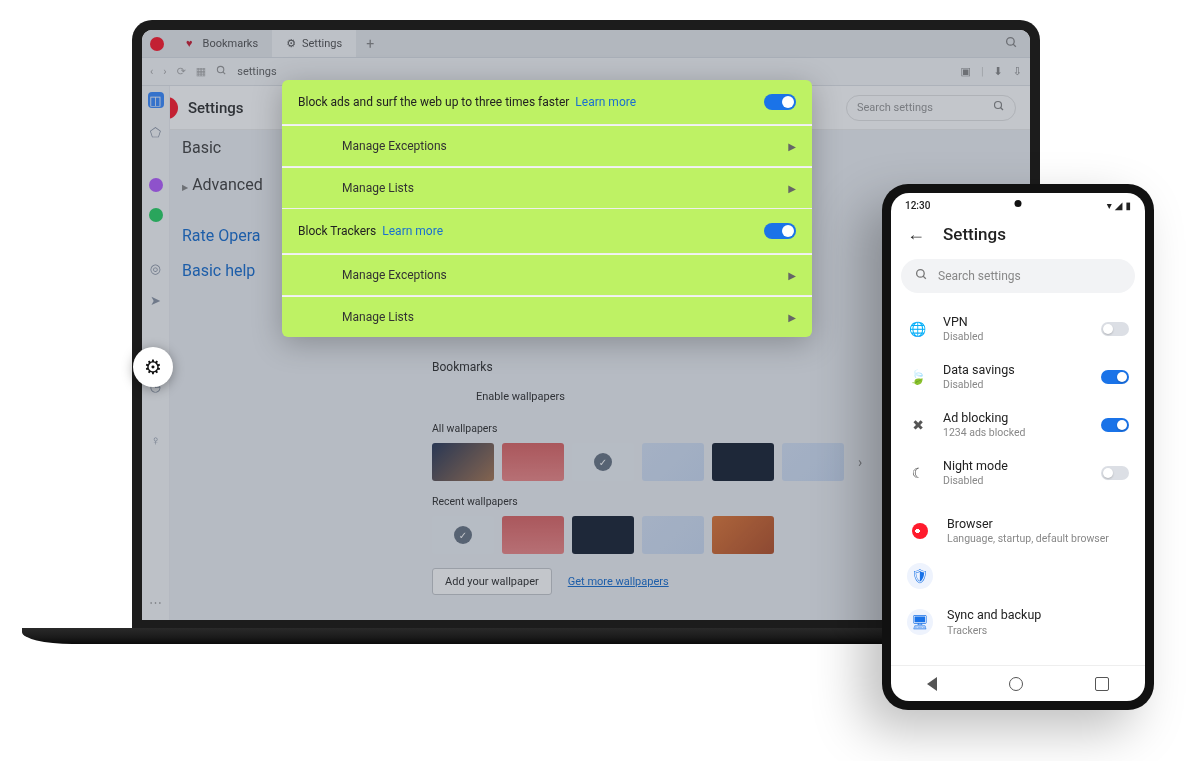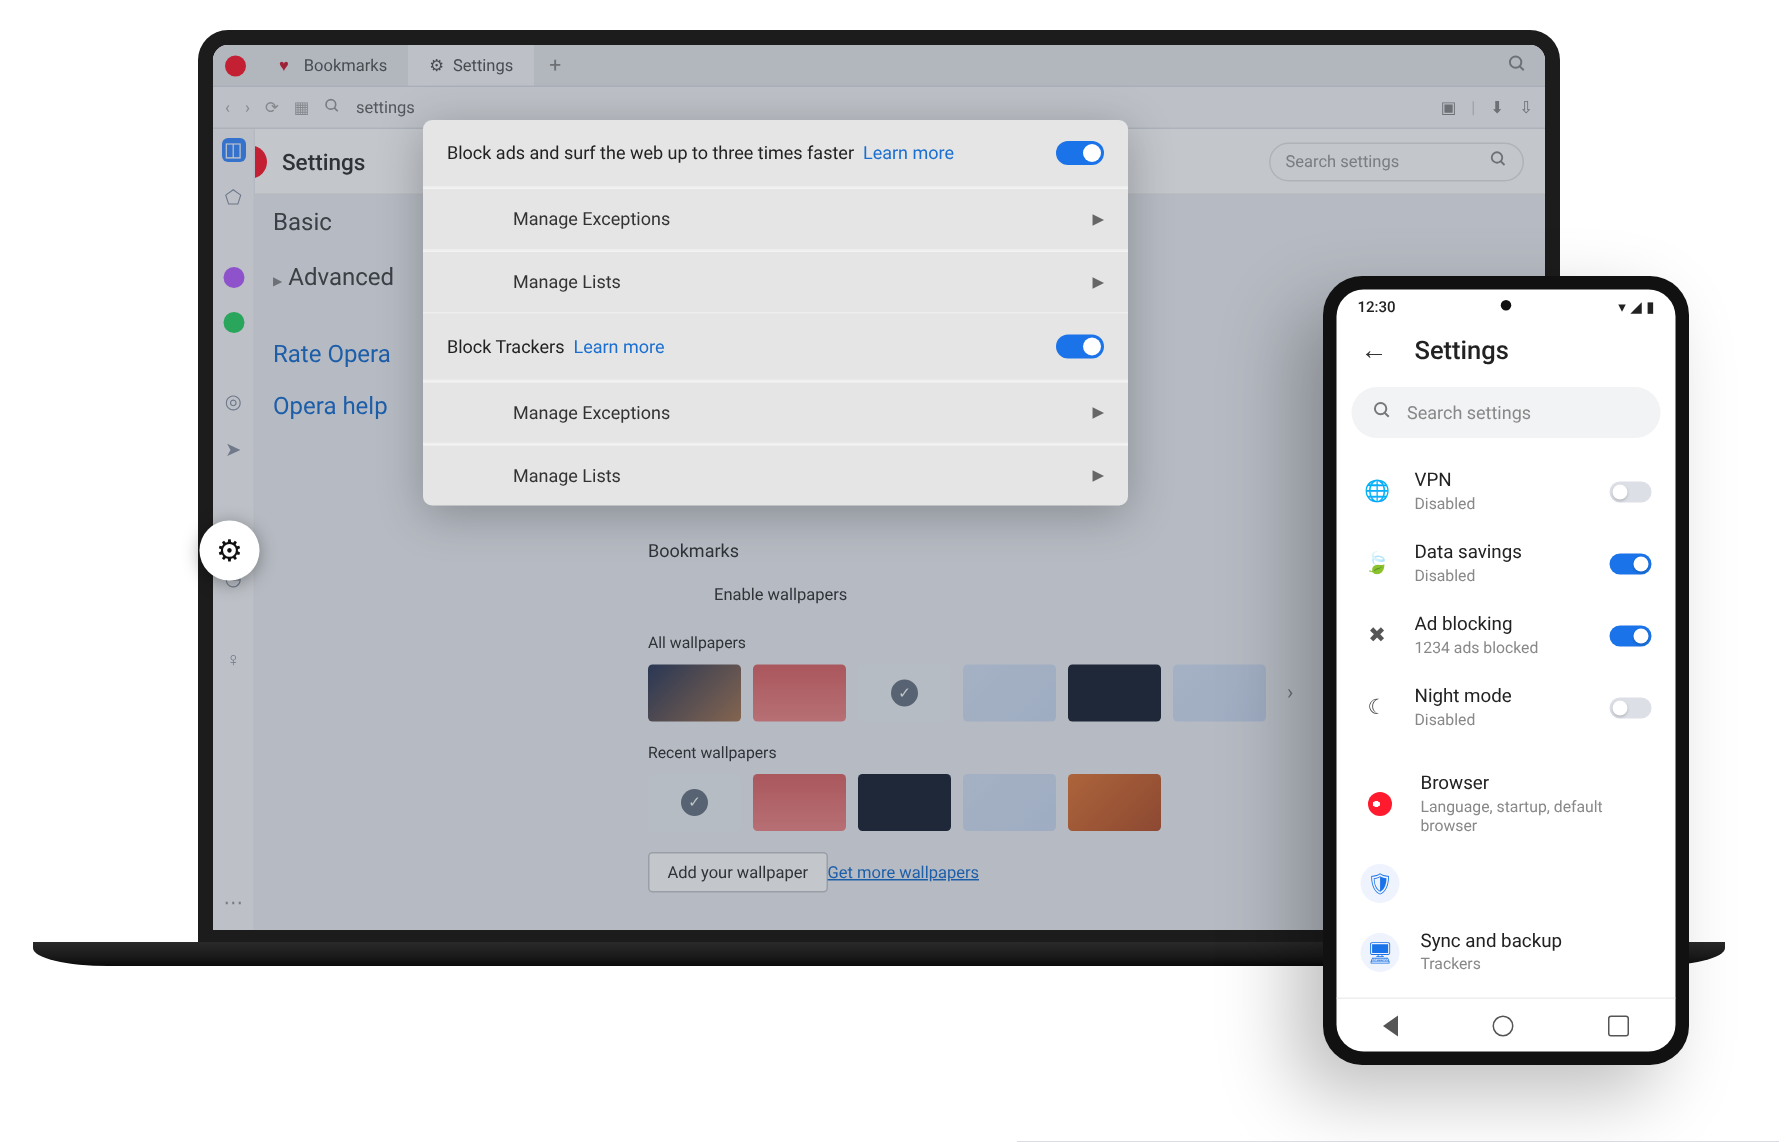--- a/index.html
+++ b/index.html
@@ -81,43 +81,43 @@
   .thumbs{display:flex;gap:8px;align-items:center;margin-bottom:14px;}
   .thumb{width:62px;height:38px;border-radius:3px;background:#ddd;}
   .thumb.dark{background:#1b2435;}
   .thumb.lightblue{background:linear-gradient(135deg,#d5e2f5,#cddcf3);}
   .thumb.pink{background:linear-gradient(#d66,#e88);}
   .thumb.img1{background:linear-gradient(135deg,#2b3a5a,#a87854);}
   .thumb.orange{background:linear-gradient(135deg,#e07838,#b4522c);}
   .thumb.check{background:#eef1f5;display:flex;align-items:center;justify-content:center;}
   .checkcircle{width:18px;height:18px;border-radius:50%;background:#6a7685;display:flex;align-items:center;justify-content:center;color:#fff;font-size:10px;}
   .scroll-arrow{color:#888;font-size:14px;padding:0 6px;}
-  .addwallp-row{margin-top:8px;display:flex;align-items:center;gap:0;}
+  .addwallp-row{margin-top:8px;display:flex;align-items:center;gap:16px;}
   .addwallp-btn{border:1px solid #c6c9ce;border-radius:3px;padding:6px 12px;font-size:11px;color:#333;background:#fff;}
   .morewallp{font-size:11px;color:#1a6fd0;text-decoration:underline;}
 
   
-  .modal{position:absolute;top:80px;left:282px;width:470px;background:#e5e5e5;border-radius:6px;box-shadow:0 6px 30px rgba(0,0,0,0.25);z-index:50;font-size:12px;color:#222;overflow:hidden;}
+  .modal{position:absolute;top:80px;left:282px;width:530px;background:#bef264;border-radius:6px;box-shadow:0 6px 30px rgba(0,0,0,0.25);z-index:50;font-size:12px;color:#222;overflow:hidden;}
   .modal-row{display:flex;align-items:center;padding:14px 16px;border-bottom:1px solid #eee;}
   .modal-row:last-child{border-bottom:none;}
   .modal-row.sub{padding:13px 16px 13px 60px;color:#333;border-top:1px solid #f3f3f3;}
   .modal-row .learn{color:#1a6fd0;margin-left:6px;}
   .modal-row .chev{margin-left:auto;color:#666;font-size:10px;}
 
   .toggle{width:32px;height:16px;border-radius:10px;background:#c6c9ce;position:relative;margin-left:auto;flex-shrink:0;}
   .toggle.on{background:#1a73e8;}
   .toggle::after{content:"";width:12px;height:12px;border-radius:50%;background:#fff;position:absolute;top:2px;left:2px;}
   .toggle.on::after{left:auto;right:2px;}
   .toggle.blue-green{background:#3392ff;}
 
   
   .float-gear{position:absolute;top:347px;left:133px;width:40px;height:40px;background:#fff;border-radius:50%;box-shadow:0 2px 12px rgba(0,0,0,0.35);display:flex;align-items:center;justify-content:center;font-size:20px;color:#111;z-index:60;}
 
   
-  .phone{position:absolute;top:184px;left:882px;width:244px;height:526px;background:#111;border-radius:26px;padding:9px;z-index:100;box-shadow:-20px 20px 50px rgba(0,0,0,0.25);}
+  .phone{position:absolute;top:184px;left:882px;width:272px;height:526px;background:#111;border-radius:26px;padding:9px;z-index:100;box-shadow:-20px 20px 50px rgba(0,0,0,0.25);}
   .phone-screen{width:100%;height:100%;background:#fff;border-radius:18px;overflow:hidden;display:flex;flex-direction:column;}
   .statusbar{height:24px;display:flex;align-items:center;justify-content:space-between;padding:0 14px;font-size:10px;color:#222;font-weight:500;}
   .camera-hole{position:absolute;top:16px;left:50%;transform:translateX(-50%);width:7px;height:7px;background:#111;border-radius:50%;z-index:110;}
   .status-icons{display:flex;gap:3px;align-items:center;}
   .phone-hdr{display:flex;align-items:center;gap:18px;padding:6px 16px 14px;}
   .back-arrow{font-size:18px;color:#333;}
   .phone-title{font-size:17px;font-weight:500;color:#222;}
   .phone-search{margin:0 10px 12px;height:34px;background:#f2f3f5;border-radius:18px;display:flex;align-items:center;gap:10px;padding:0 14px;font-size:12px;color:#888;}
   .phone-list{flex:1;overflow:hidden;}
   .pitem{display:flex;align-items:center;padding:9px 16px;gap:14px;}
@@ -215,21 +215,21 @@
       <div style="height:6px"></div>
       <div class="rail-ic">♀</div>
       <div class="rail-ic rail-bottom">⋯</div>
     </div>
 
     <div class="sidenav">
       <div class="group">Basic</div>
       <div class="group adv"><span>Advanced</span></div>
       <div style="height:14px"></div>
       <a class="link">Rate Opera</a>
-      <a class="link">Opera help</a>
+      <a class="link">Basic help</a>
     </div>
 
     <div class="content">
       <div class="wallp-title">Bookmarks</div>
       <div class="enable-row">
         <span>Enable wallpapers</span>
         <div class="toggle on blue-green" style="margin-left:auto"></div>
       </div>
       <div class="section-label">All wallpapers</div>
       <div class="thumbs">

